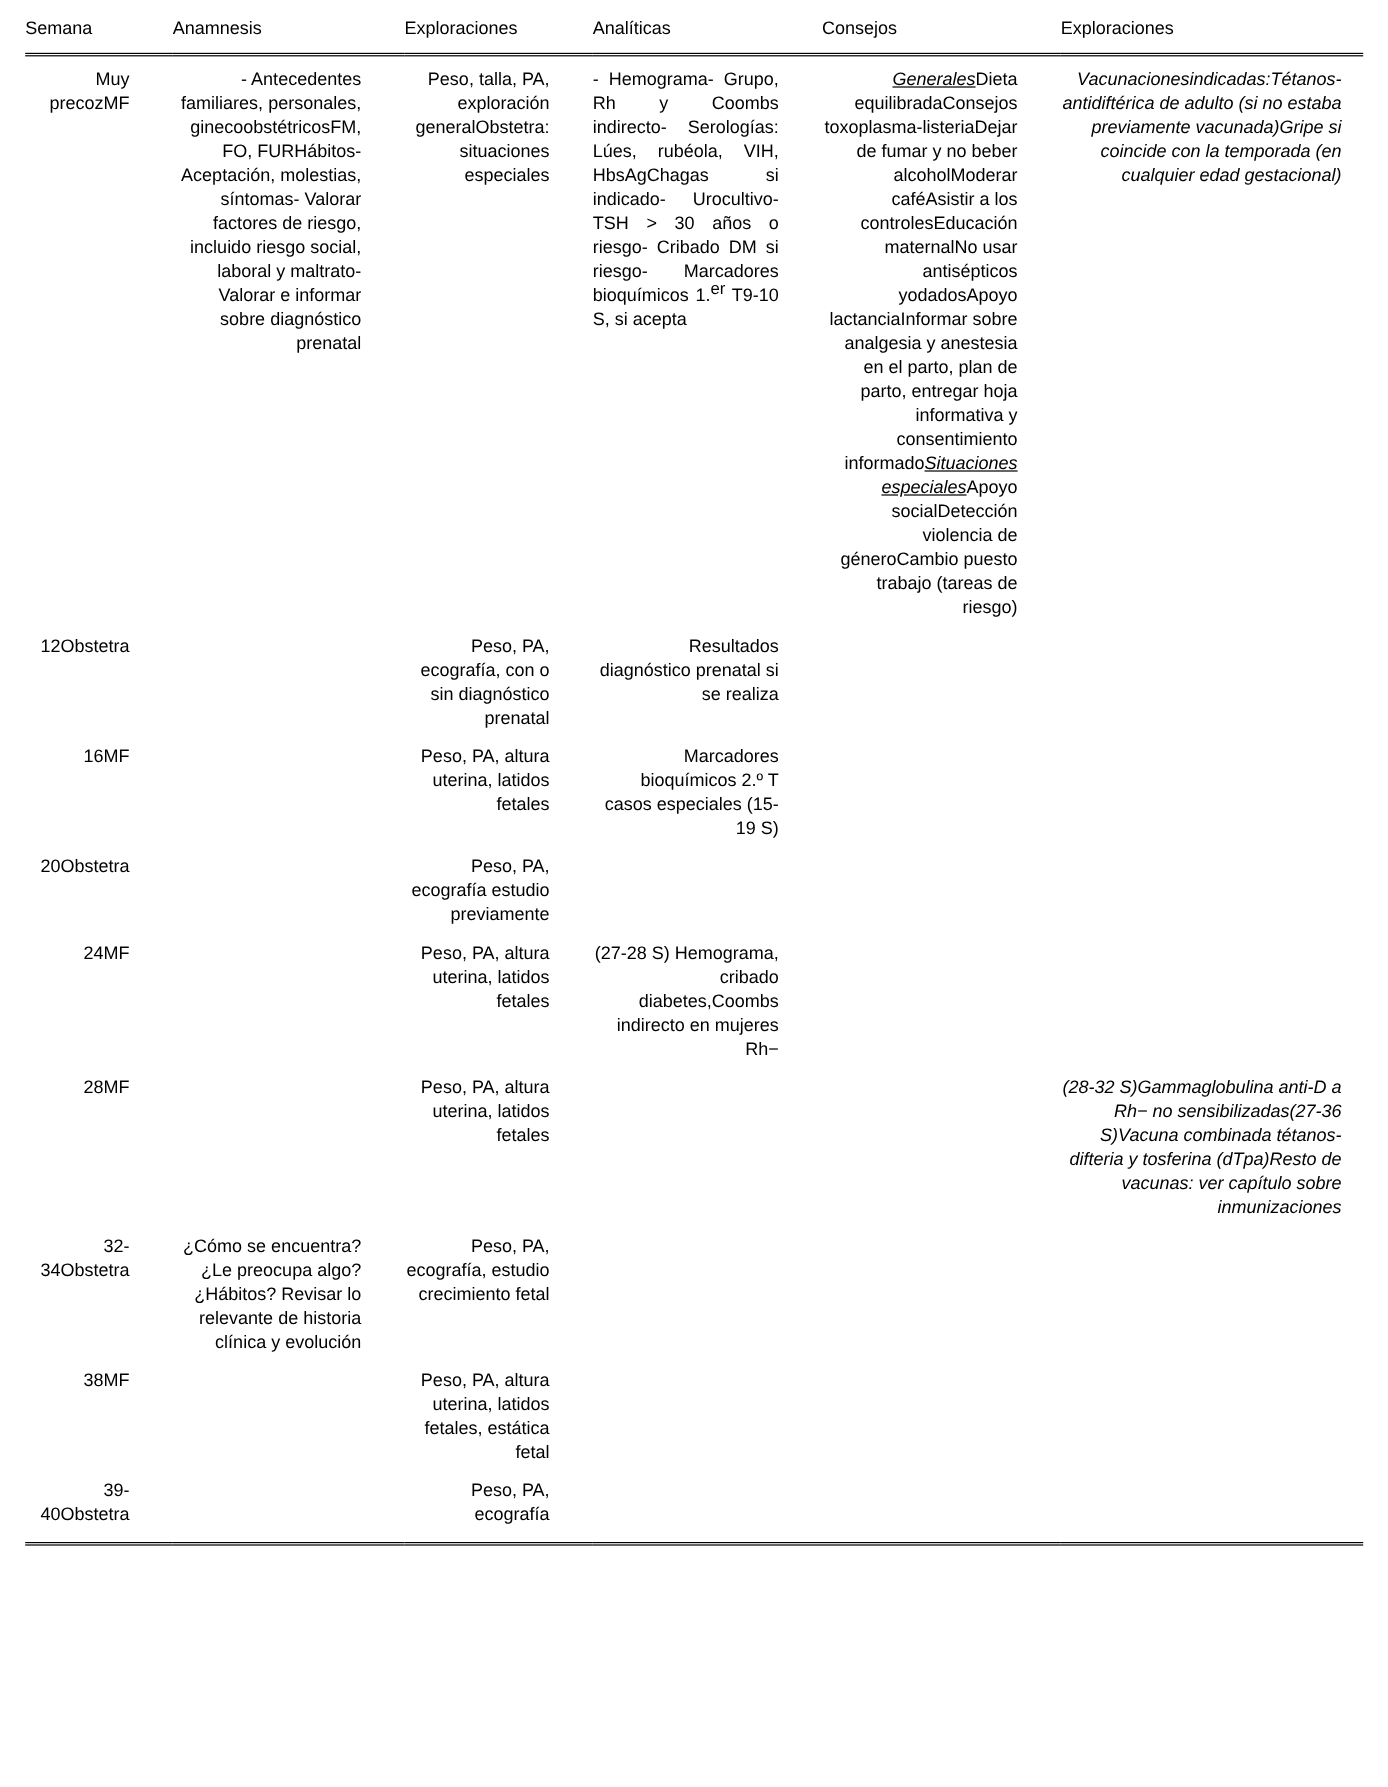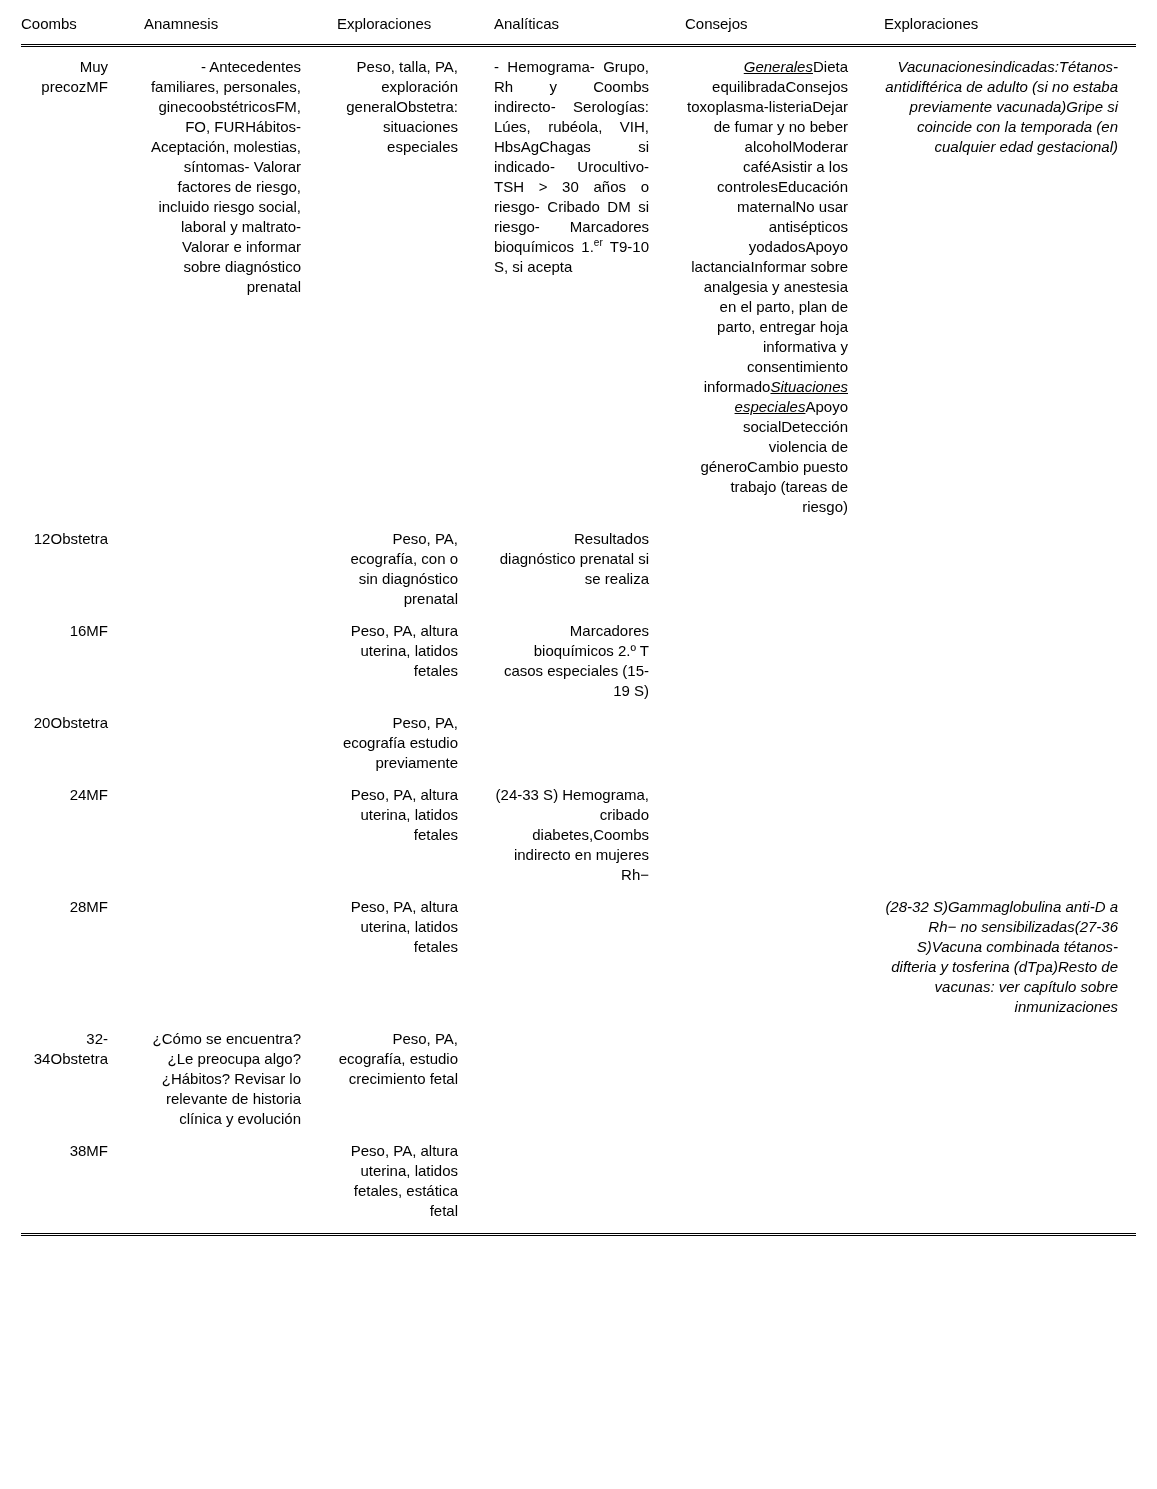--- a/index.html
+++ b/index.html
@@ -54,21 +54,21 @@
   }
   tbody tr:first-child td {
     padding-top: 10px;
   }
   .iu {
     font-style: italic;
     text-decoration: underline;
     margin-top: 24px;
   }
   sup {
-    font-size: 10px;
+    font-size: 14px;
     line-height: 0;
     vertical-align: super;
   }
   td.justify {
     text-align: justify;
   }
 </style>
 </head>
 <body>
 
@@ -77,21 +77,21 @@
     <colgroup>
       <col class="c-semana">
       <col class="c-anamnesis">
       <col class="c-exploraciones">
       <col class="c-analiticas">
       <col class="c-consejos">
       <col class="c-inmunizaciones">
     </colgroup>
     <thead>
       <tr>
-        <th>Coombs</th>
+        <th>Semana</th>
         <th>Anamnesis</th>
         <th>Exploraciones</th>
         <th>Analíticas</th>
         <th>Consejos</th>
         <th>Exploraciones</th>
       </tr>
     </thead>
     <tbody>
       <tr>
         <td>Muy precozMF</td>
@@ -122,21 +122,21 @@
         <td></td>
         <td>Peso, PA, ecografía estudio previamente</td>
         <td></td>
         <td></td>
         <td></td>
       </tr>
       <tr>
         <td>24MF</td>
         <td></td>
         <td>Peso, PA, altura uterina, latidos fetales</td>
-        <td>(24-33 S) Hemograma, cribado diabetes,Coombs indirecto en mujeres Rh−</td>
+        <td>(27-28 S) Hemograma, cribado diabetes,Coombs indirecto en mujeres Rh−</td>
         <td></td>
         <td></td>
       </tr>
       <tr>
         <td>28MF</td>
         <td></td>
         <td>Peso, PA, altura uterina, latidos fetales</td>
         <td></td>
         <td></td>
         <td>(28-32 S)Gammaglobulina anti-D a Rh− no sensibilizadas(27-36 S)Vacuna combinada tétanos-difteria y tosferina (dTpa)Resto de vacunas: ver capítulo sobre inmunizaciones</td>
@@ -150,15 +150,23 @@
         <td></td>
       </tr>
       <tr>
         <td>38MF</td>
         <td></td>
         <td>Peso, PA, altura uterina, latidos fetales, estática fetal</td>
         <td></td>
         <td></td>
         <td></td>
       </tr>
+      <tr>
+        <td>39-40Obstetra</td>
+        <td></td>
+        <td>Peso, PA, ecografía</td>
+        <td></td>
+        <td></td>
+        <td></td>
+      </tr>
     </tbody>
   </table>
 </div>
 
 </body></html>

